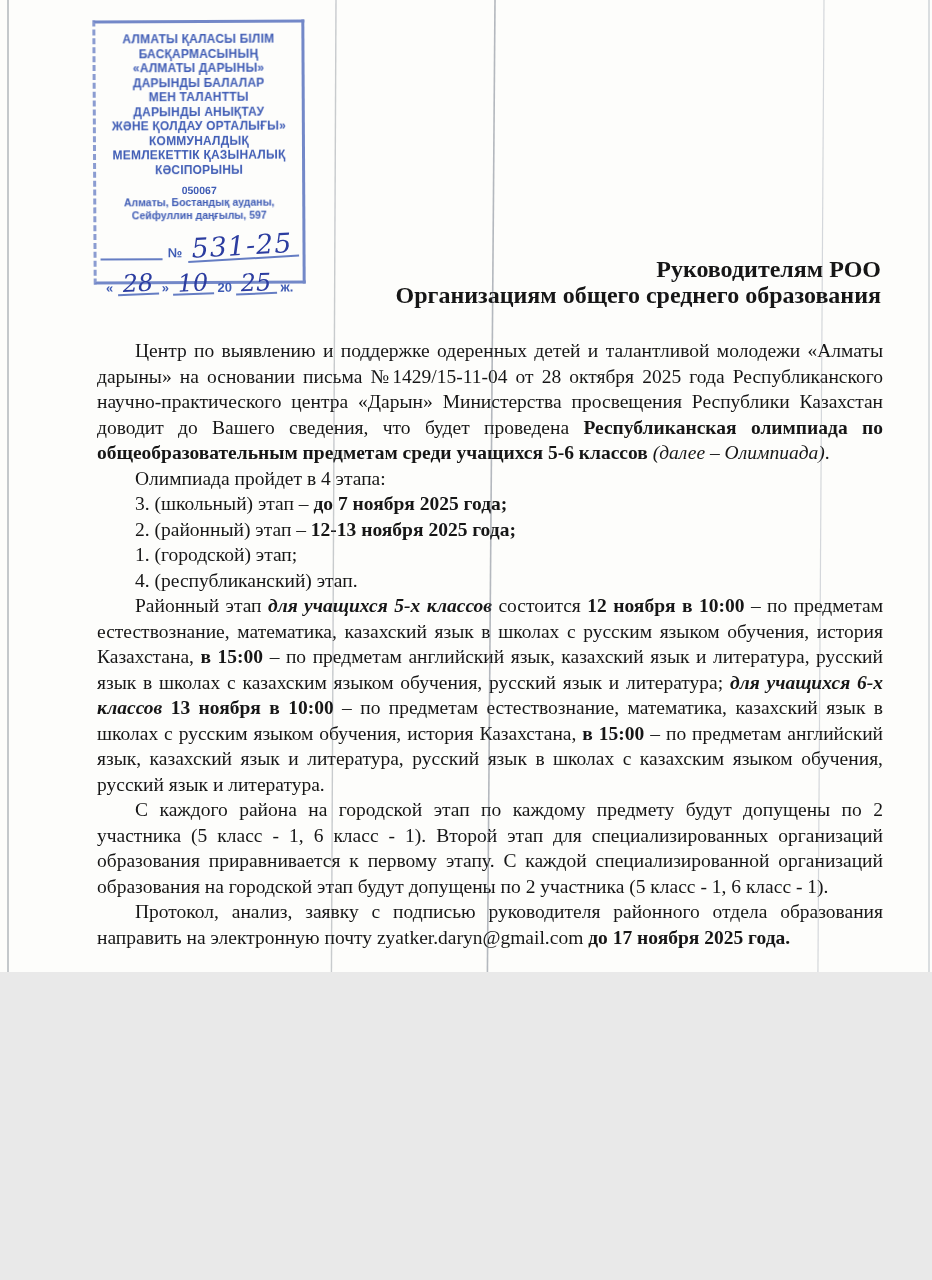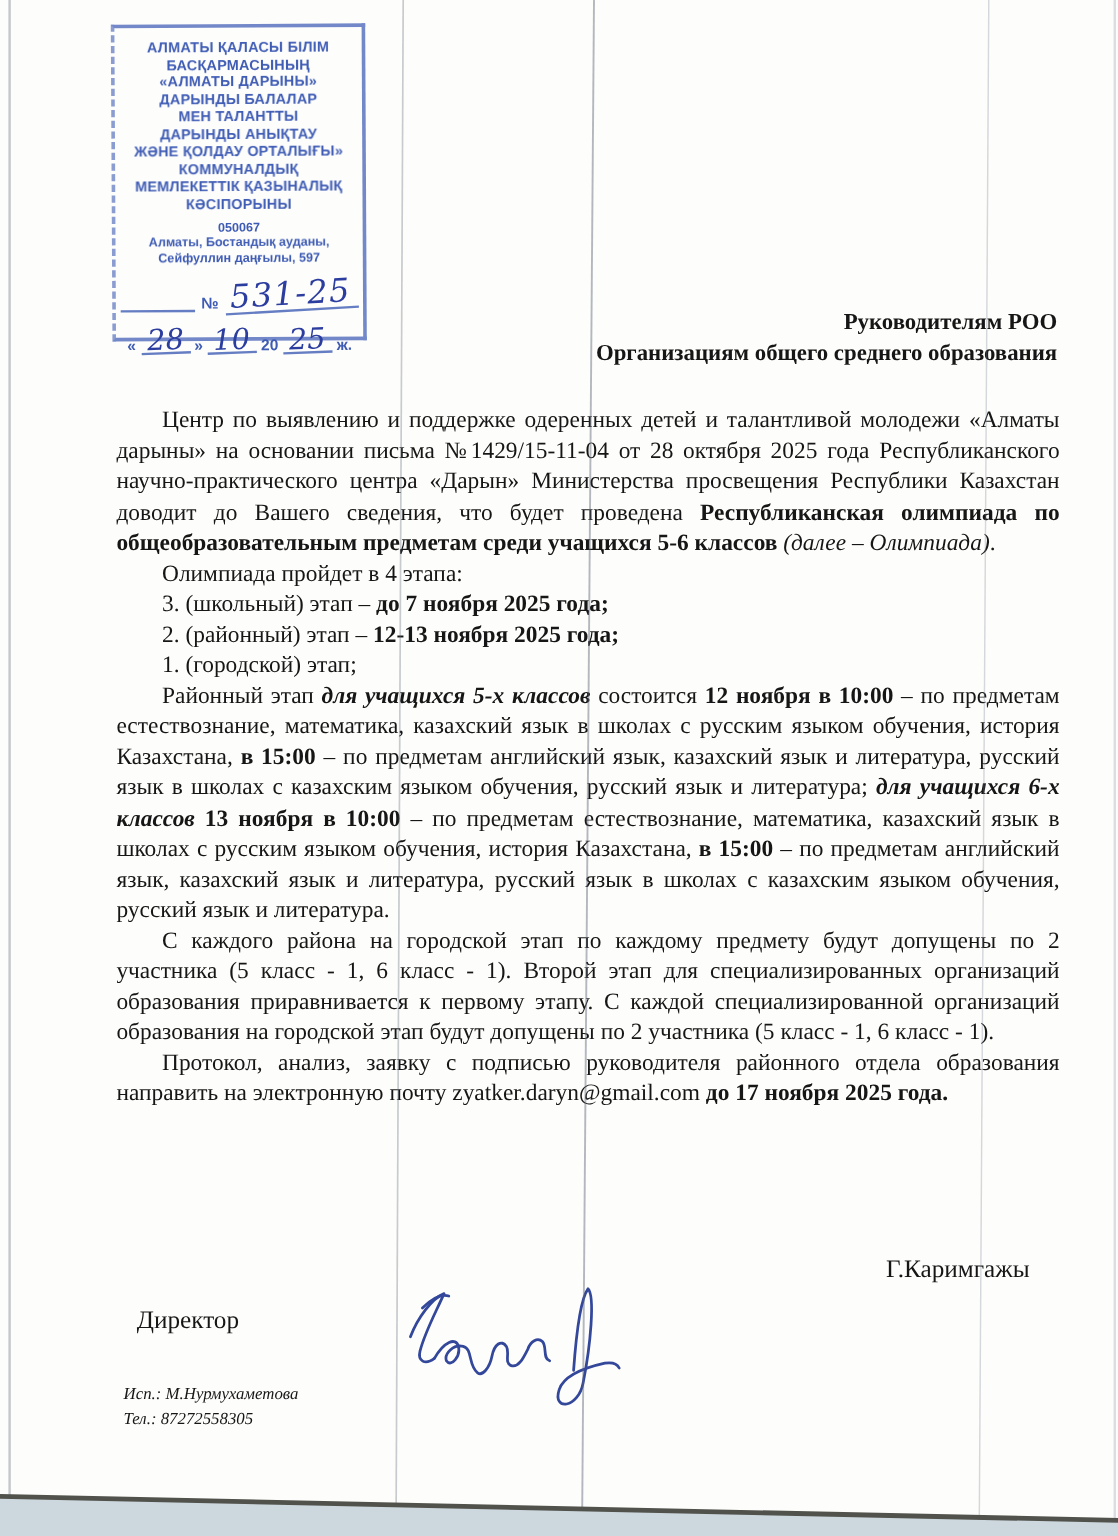--- a/index.html
+++ b/index.html
@@ -6,21 +6,21 @@
     --stamp-blue:#3f5cb5;
     --hand-ink:#2c3da0;
     --signature-ink:#33479b;
     --text-color:#161616;
     --paper:#fdfdfb;
     --bottom-strip:#cdd8de;
     --edge-line:#51524c;
   }
   html,body{margin:0;padding:0;background:#e9e9e9;}
   .page{
-    position:relative;width:932px;height:1280px;margin:0 auto;
+    position:relative;width:932px;height:972px;margin:0 auto;
     background:var(--paper);
     overflow:hidden;
     font-family:"Liberation Serif","DejaVu Serif",serif;
     color:var(--text-color);
   }
   
   .stamp{
     position:absolute;left:93px;top:20px;width:212px;height:264px;
     border:3px solid rgba(63,92,181,.72);
     border-left:3px dashed rgba(63,92,181,.6);
@@ -35,21 +35,21 @@
   .stamp-postcode{margin-top:7px;font-size:10.5px;line-height:12px;}
   .stamp-addr{font-size:10.5px;line-height:13px;filter:blur(.2px);}
   .stamp-num-row{margin-top:12px;display:flex;align-items:flex-end;justify-content:center;gap:5px;}
   .blankline{width:62px;border-bottom:2px solid rgba(63,92,181,.8);height:10px;}
   .num-sign{font-size:13px;line-height:14px;}
   .hand{font-family:"DejaVu Serif",serif;font-style:italic;font-weight:normal;color:var(--hand-ink);}
   .hand-num{font-size:27px;line-height:24px;border-bottom:2px solid rgba(63,92,181,.8);padding:0 6px 0 4px;transform:rotate(-3deg);letter-spacing:1px;}
   .stamp-date-row{margin-top:13px;display:flex;align-items:flex-end;justify-content:center;gap:4px;font-size:13px;line-height:15px;}
   .hand-date{font-size:24px;line-height:20px;border-bottom:2px solid rgba(63,92,181,.8);padding:0 5px;transform:rotate(-2deg);}
   
-  .addressee{position:absolute;left:95px;top:256px;width:786px;text-align:right;font-weight:bold;font-size:19px;line-height:26px;}
+  .addressee{position:absolute;left:95px;top:256px;width:786px;text-align:right;font-weight:bold;font-size:24px;line-height:26px;}
   
   .letter-body{position:absolute;left:97px;top:338px;width:786px;font-size:19.5px;line-height:25.5px;text-align:justify;}
   .letter-body p{margin:0;text-indent:38px;}
   .b{font-weight:bold}
   .i{font-style:italic}
   .u{}
   
   .director{position:absolute;left:114px;top:1088px;font-size:21px;font-weight:normal;}
   .sign-name{position:absolute;right:74px;top:1045px;font-size:21px;font-weight:normal;}
   .signature{position:absolute;left:328px;top:1052px;width:200px;height:120px;}
@@ -101,20 +101,21 @@
     <div>Руководителям РОО</div>
     <div>Организациям общего среднего образования</div>
   </div>
 
   <div class="letter-body">
       <p><span>Центр по выявлению и поддержке одеренных детей и талантливой молодежи «Алматы дарыны» на основании письма №1429/15-11-04 от 28 октября 2025 года Республиканского научно-практического центра «Дарын» Министерства просвещения Республики Казахстан доводит до Вашего сведения, что будет проведена </span><span class="b">Республиканская олимпиада по общеобразовательным предметам среди учащихся 5-6 классов</span><span> </span><span class="i">(далее – Олимпиада)</span><span>.</span></p>
       <p><span>Олимпиада пройдет в 4 этапа:</span></p>
       <p><span>3. (школьный) этап – </span><span class="b">до 7 ноября 2025 года;</span></p>
       <p><span>2. (районный) этап – </span><span class="b">12-13 ноября 2025 года;</span></p>
       <p><span>1. (городской) этап;</span></p>
+      <p><span>4. (республиканский) этап.</span></p>
       <p><span>Районный этап </span><span class="b i">для учащихся 5-х классов</span><span> состоится </span><span class="b">12 ноября в 10:00</span><span> – по предметам естествознание, математика, казахский язык в школах с русским языком обучения, история Казахстана, </span><span class="b">в 15:00</span><span> – по предметам английский язык, казахский язык и литература, русский язык в школах с казахским языком обучения, русский язык и литература; </span><span class="b i">для учащихся 6-х классов</span><span class="b"> 13 ноября в 10:00</span><span> – по предметам естествознание, математика, казахский язык в школах с русским языком обучения, история Казахстана, </span><span class="b">в 15:00</span><span> – по предметам английский язык, казахский язык и литература, русский язык в школах с казахским языком обучения, русский язык и литература.</span></p>
       <p><span>С каждого района на городской этап по каждому предмету будут допущены по 2 участника (5 класс - 1, 6 класс - 1). Второй этап для специализированных организаций образования приравнивается к первому этапу. С каждой специализированной организаций образования на городской этап будут допущены по 2 участника (5 класс - 1, 6 класс - 1).</span></p>
       <p><span>Протокол, анализ, заявку с подписью руководителя районного отдела образования направить на электронную почту </span><span class="u">zyatker.daryn@gmail.com</span><span> </span><span class="b">до 17 ноября 2025 года.</span></p>
     </div>
 
   <div class="director">Директор</div>
   <svg class="signature" viewBox="0 0 200 120" xmlns="http://www.w3.org/2000/svg">
     <g fill="none" stroke="#33479b" stroke-width="2.3" stroke-linecap="round" stroke-linejoin="round">
       <path d="M14,62 C20,46 32,30 42,26 C36,40 26,58 22,74 C20,82 26,86 34,80"></path>
       <path d="M34,80 C42,66 52,62 54,70 C56,78 48,88 44,82 C42,76 50,68 58,70 C66,72 62,86 70,92 C74,95 80,88 82,78 C84,68 90,64 94,70 C97,75 92,84 98,86 C104,88 108,80 112,72 C114,66 120,62 124,66 C128,70 124,80 130,82"></path>

